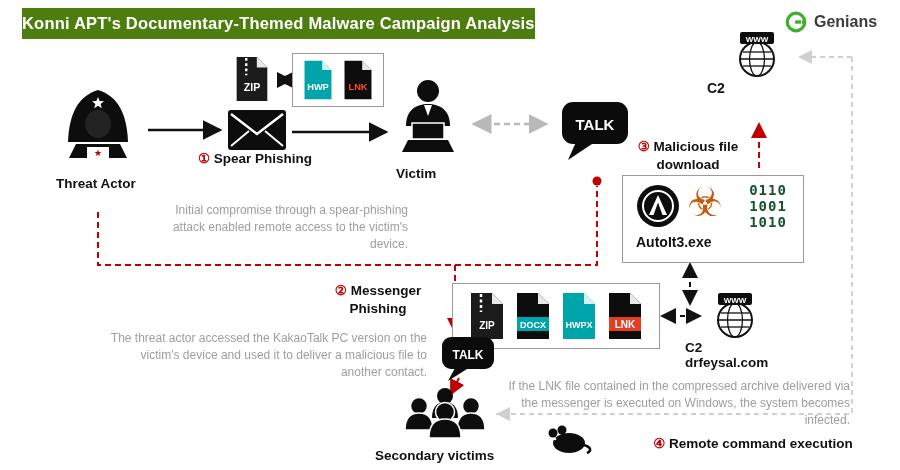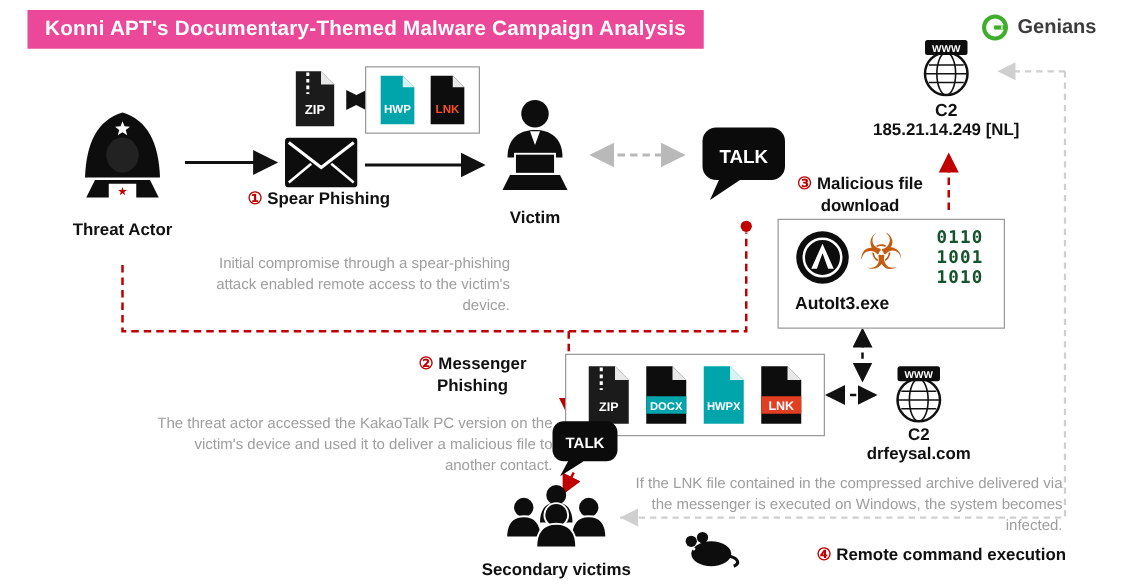--- a/index.html
+++ b/index.html
@@ -1,22 +1,22 @@
 <!DOCTYPE html>
 <html><head>
 <meta charset="utf-8">
 <style>
   html,body{margin:0;padding:0;}
   body{font-family:"Liberation Sans",sans-serif;background:#fff;}
   #stage{position:relative;width:900px;height:470px;background:#fff;overflow:hidden;}
   .abs{position:absolute;}
   #arrows{position:absolute;left:0;top:0;pointer-events:none;}
-  .title-bar{background:#ec4899;color:#fff;font-weight:bold;font-size:16.5px;padding:6px 14px;letter-spacing:.2px;}
+  .title-bar{background:#4d7c0f;color:#fff;font-weight:bold;font-size:16.5px;padding:6px 0;letter-spacing:.2px;}
   .brand{display:flex;align-items:center;gap:6px;font-weight:bold;font-size:16px;color:#3c3c3c;}
-  .lbl{font-weight:bold;color:#111;font-size:13.5px;text-align:center;line-height:1.25;}
+  .lbl{font-weight:bold;color:#111;font-size:13.5px;text-align:left;line-height:1.25;}
   .step{font-weight:bold;color:#111;font-size:13.5px;text-align:center;line-height:1.3;}
   .step .num{color:#c00000;}
   .cap{font-size:12px;color:#9e9e9e;line-height:1.4;text-align:right;}
   .obox{border:1.5px solid #9a9a9a;background:#fff;display:flex;align-items:center;justify-content:center;gap:8px;}
   svg text{font-family:"Liberation Sans",sans-serif;font-weight:bold;}
   .bio{font-size:40px;color:#c55a11;line-height:1;}
   .binary{font-family:"DejaVu Sans Mono",monospace;font-weight:bold;font-size:14px;color:#14532d;line-height:1.15;letter-spacing:1px;text-align:center;}
   .smallbold{font-weight:bold;font-size:9.5px;color:#111;text-align:center;line-height:1.3;}
 </style>
 </head>
@@ -150,21 +150,20 @@
       <circle cx="23" cy="28" r="17" fill="#fff" stroke="#111" stroke-width="2"></circle>
       <ellipse cx="23" cy="28" rx="7.5" ry="17" fill="none" stroke="#111" stroke-width="1.3"></ellipse>
       <line x1="9" y1="21" x2="37" y2="21" stroke="#111" stroke-width="1.3"></line>
       <line x1="6.2" y1="28" x2="39.8" y2="28" stroke="#111" stroke-width="1.3"></line>
       <line x1="9" y1="35" x2="37" y2="35" stroke="#111" stroke-width="1.3"></line>
       <rect x="6" y="1" width="34" height="12" rx="2" fill="#0d0d0d"></rect>
       <text x="23" y="10.5" text-anchor="middle" fill="#fff" font-size="8">WWW</text>
     </svg>
   </div>
   <div class="abs lbl" style="left:707px;top:80px;width:100px;font-size:14px;">C2</div>
-  <div class="abs lbl" style="left:690px;top:96px;width:134px;">185.21.14.249 [NL]</div>
 
   <div class="abs obox" style="left:622px;top:175px;width:180px;height:86px;display:block;">
     <div class="abs" style="left:12px;top:7px;">
       <svg width="46" height="46" viewBox="0 0 46 46">
         <circle cx="23" cy="23" r="21" fill="#0d0d0d"></circle>
         <circle cx="23" cy="23" r="15" fill="none" stroke="#fff" stroke-width="2"></circle>
         <polygon points="23,12 32,32 27.5,32 23,19.5 18.5,32 14,32" fill="#fff"></polygon>
       </svg>
     </div>
     <div class="abs smallbold" style="left:13px;top:57px;width:70px;font-size:14px;">AutoIt3.exe</div>
@@ -214,21 +213,21 @@
       <line x1="9" y1="21" x2="37" y2="21" stroke="#111" stroke-width="1.3"></line>
       <line x1="6.2" y1="28" x2="39.8" y2="28" stroke="#111" stroke-width="1.3"></line>
       <line x1="9" y1="35" x2="37" y2="35" stroke="#111" stroke-width="1.3"></line>
       <rect x="6" y="1" width="34" height="12" rx="2" fill="#0d0d0d"></rect>
       <text x="23" y="10.5" text-anchor="middle" fill="#fff" font-size="8">WWW</text>
     </svg>
   </div>
   <div class="abs lbl" style="left:685px;top:340px;width:100px;">C2</div>
   <div class="abs lbl" style="left:685px;top:355px;width:100px;">drfeysal.com</div>
 
-  <div class="abs cap" style="left:112px;top:330px;width:330px;">The threat actor accessed the KakaoTalk PC version on the victim's device and used it to deliver a malicious file to another contact.</div>
+  <div class="abs cap" style="left:97px;top:330px;width:330px;">The threat actor accessed the KakaoTalk PC version on the victim's device and used it to deliver a malicious file to another contact.</div>
 
   <div class="abs" style="left:441px;top:336px;">
     <svg width="54" height="46" viewBox="0 0 54 46">
       <rect x="1" y="1" width="52" height="32" rx="9" fill="#0b0b0b"></rect>
       <polygon points="14,32 7,45 26,33" fill="#0b0b0b"></polygon>
       <text x="27" y="22.5" text-anchor="middle" fill="#fff" font-size="12">TALK</text>
     </svg>
   </div>
 
   <div class="abs" style="left:403px;top:384px;">

